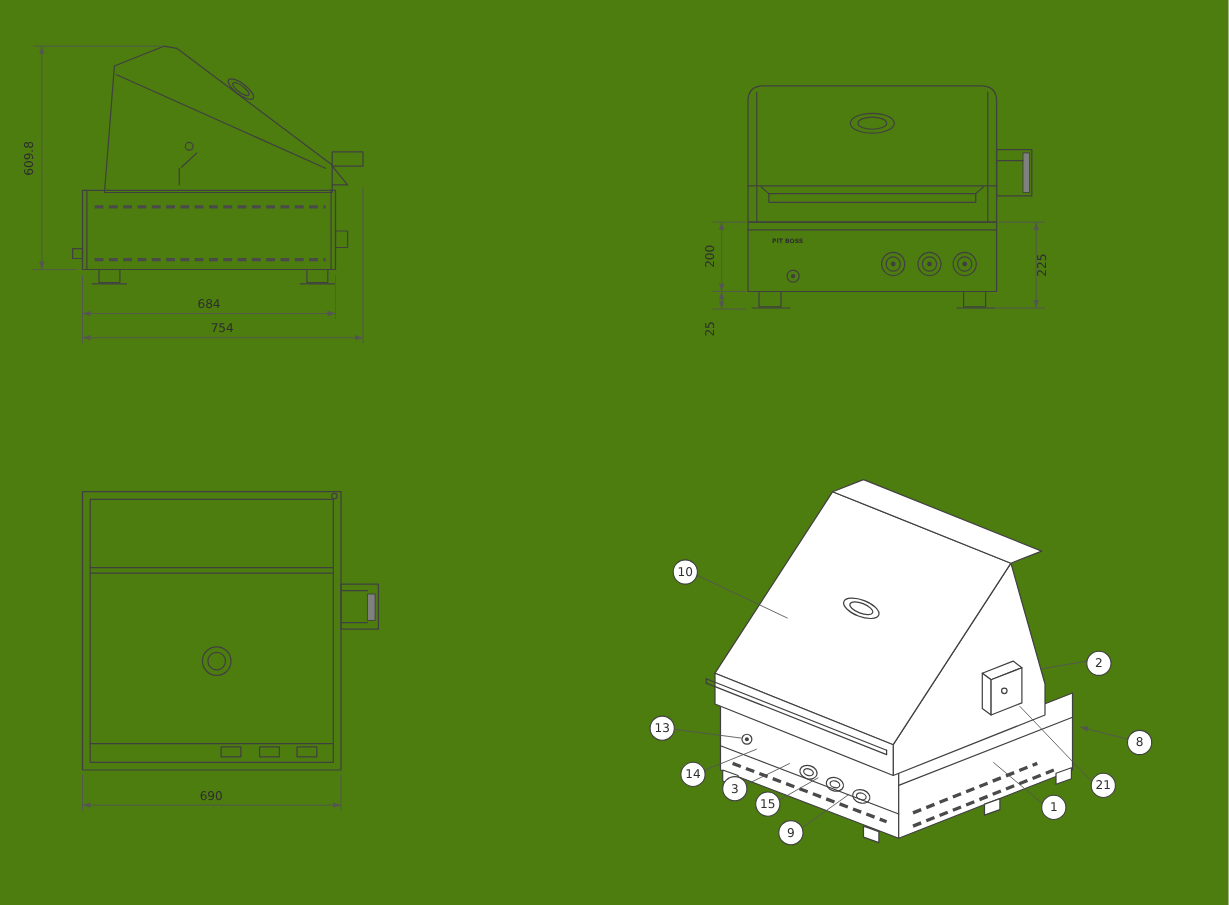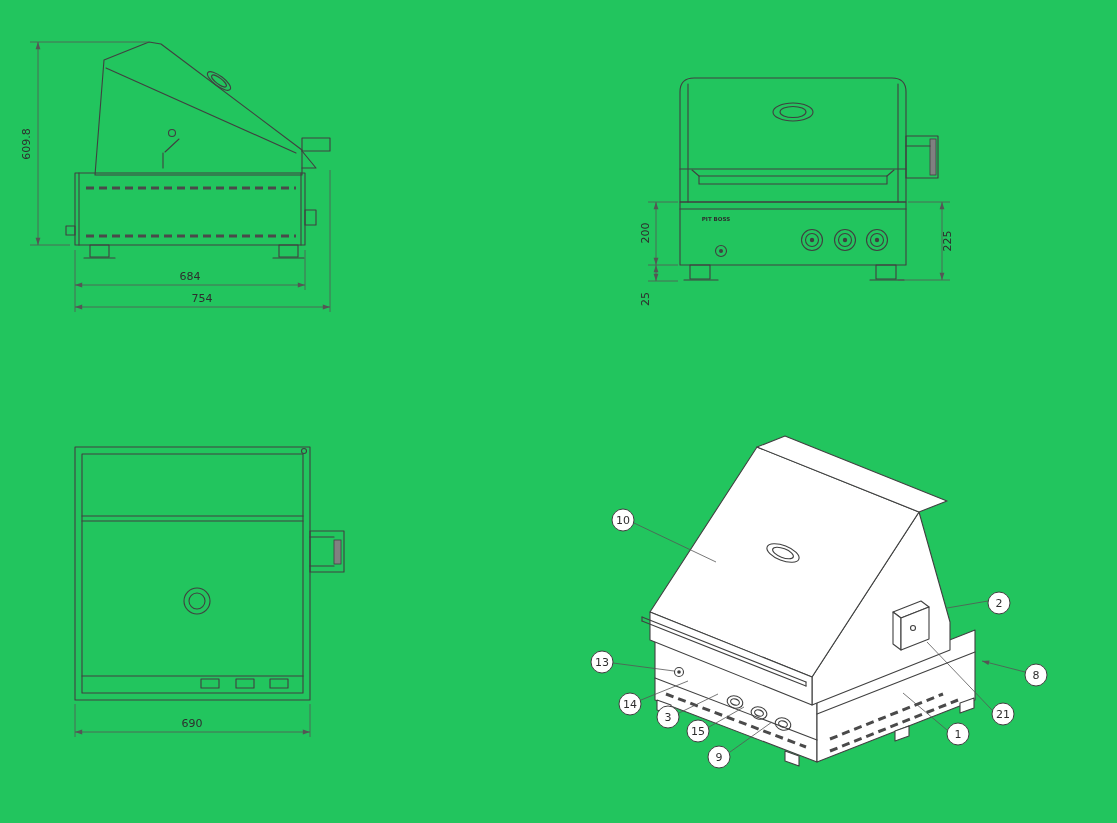--- a/index.html
+++ b/index.html
@@ -1,16 +1,16 @@
 <!DOCTYPE html>
 <html><head>
 <meta charset="utf-8">
 <style>
   html,body{margin:0;padding:0;background:#fff}
-  .canvas{position:relative;width:1117px;height:823px;background:#22c55e;overflow:hidden;
+  .canvas{position:relative;width:1117px;height:823px;background:#4d7c0f;overflow:hidden;
           font-family:"DejaVu Sans", sans-serif;}
   svg{position:absolute;left:0;top:0}
   .ln{fill:none;stroke:#404040;stroke-width:1.1;stroke-linejoin:round;stroke-linecap:round}
   .fw{fill:#ffffff;stroke:#404040;stroke-width:1.1;stroke-linejoin:round}
   .dim{fill:none;stroke:#555555;stroke-width:0.8}
   .vent{stroke:#4a4a4a;stroke-width:3;stroke-dasharray:8 5;fill:none}
   .dimtxt{font-size:11px;fill:#2e2e2e}
   .brandtxt{font-size:5.5px;font-weight:bold;fill:#2e2e2e;text-anchor:middle}
   .ctxt{font-size:11px;fill:#2e2e2e;text-anchor:middle;dominant-baseline:central}
   .balloon{fill:#ffffff;stroke:#404040;stroke-width:1}

